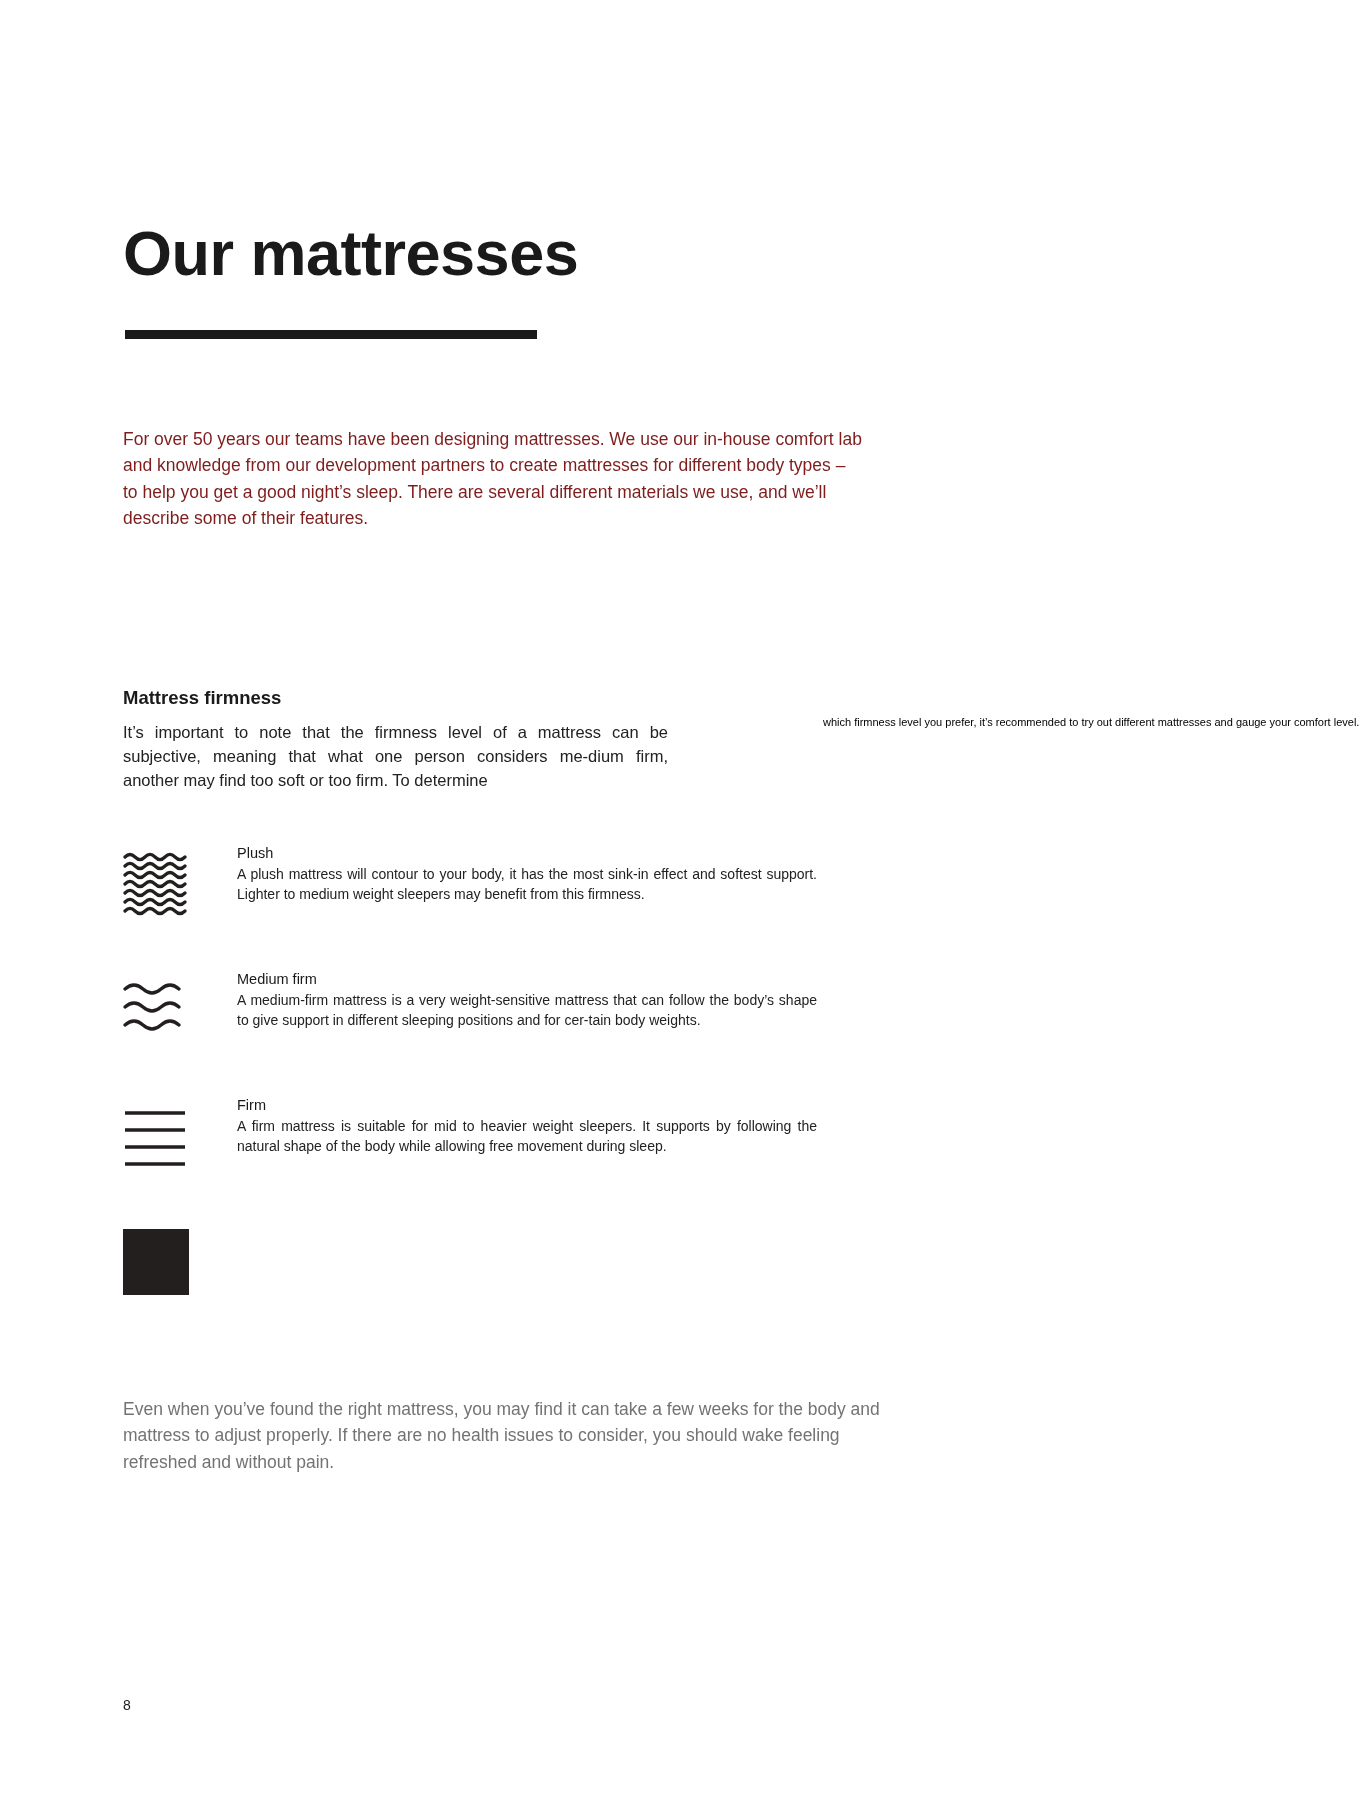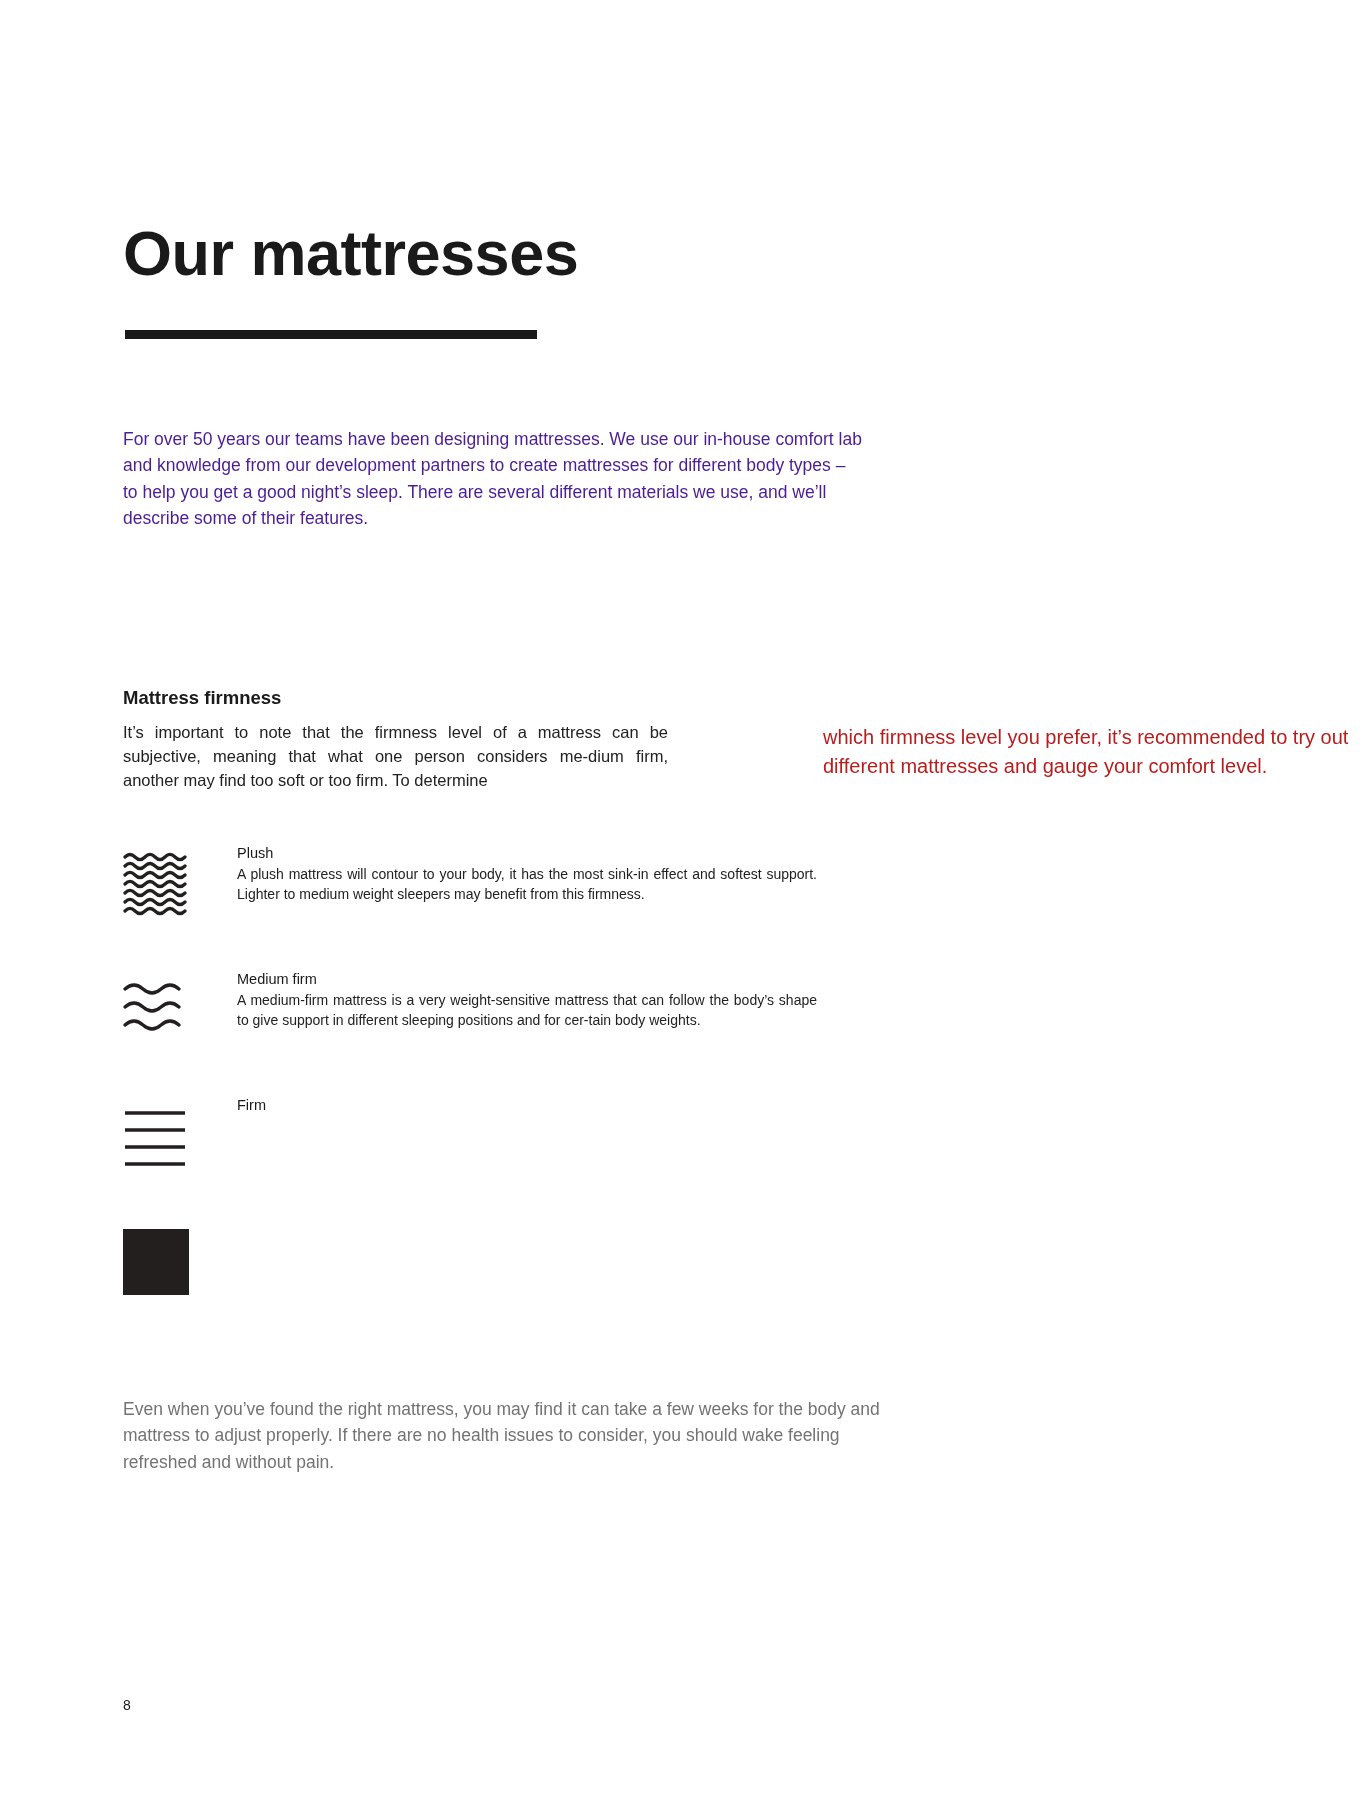--- a/index.html
+++ b/index.html
@@ -45,21 +45,21 @@
   }
 
   
   .intro {
     position: absolute;
     left: 0;
     top: 408px;
     width: 740px;
     font-size: 17.5px;
     line-height: 1.52;
-    color: #4c1d95;
+    color: #7f1d1d;
   }
 
   
   .section-heading {
     position: absolute;
     left: 0;
     top: 672px;
     font-size: 18.5px;
     font-weight: bold;
     color: #1a1a1a;
@@ -72,23 +72,23 @@
     font-size: 16.5px;
     line-height: 1.47;
     color: #222222;
     text-align: justify;
   }
   .col-right {
     position: absolute;
     left: 700px;
     top: 703px;
     width: 540px;
-    font-size: 20px;
+    font-size: 11px;
     line-height: 1.47;
-    color: #b91c1c;
+    color: #000000;
   }
 
   
   .firmness-list {
     position: absolute;
     left: 0;
     top: 845px;
     width: 720px;
   }
   .firmness-row {
@@ -208,20 +208,21 @@
             <g fill="none" stroke="#231f1e" stroke-width="3.4">
               <path d="M2 10 H62"></path>
               <path d="M2 27 H62"></path>
               <path d="M2 44 H62"></path>
               <path d="M2 61 H62"></path>
             </g>
           </svg>
         </div>
         <div class="firmness-text">
           <div class="firmness-name">Firm</div>
+          <div class="firmness-desc">A firm mattress is suitable for mid to heavier weight sleepers. It supports by following the natural shape of the body while allowing free movement during sleep.</div>
         </div>
       </div>
 
       <div class="firmness-row">
         <div class="firmness-icon">
           <div class="icon-solid"></div>
         </div>
       </div>
 
     </div>

